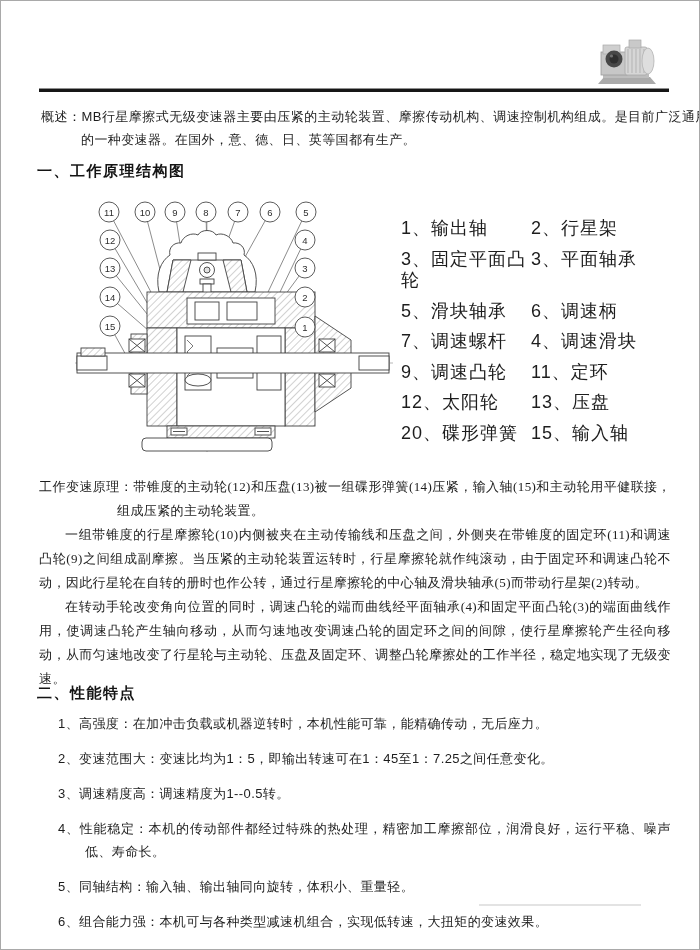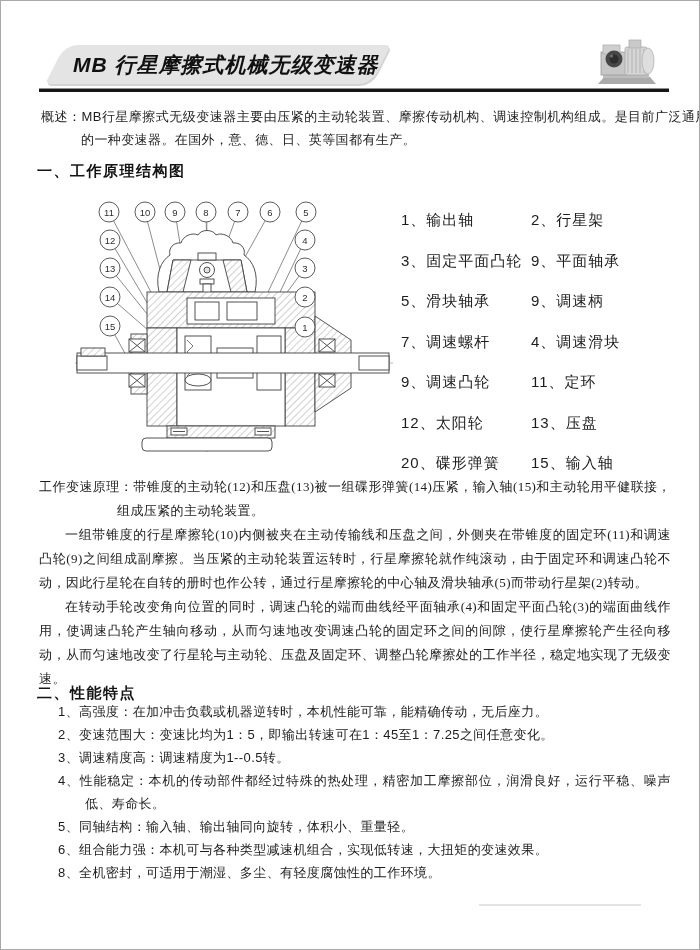--- a/index.html
+++ b/index.html
@@ -17,42 +17,38 @@
   .rule{position:absolute;left:38px;top:87px;width:630px;height:4px;
     background:linear-gradient(#8f8f8f 1px,#161616 1px);}
   .photo{position:absolute;left:594px;top:35px;width:64px;height:52px;}
   
   .overview{position:absolute;left:40px;top:104px;width:628px;font-size:13px;line-height:23px;
     text-align:justify;padding-left:40px;text-indent:-40px;letter-spacing:.4px;}
   .h-section{position:absolute;left:36px;font-size:15px;font-weight:bold;letter-spacing:1.5px;color:#141414;}
   .h1a{top:161px;}
   .h1b{top:683px;}
   .diagram{position:absolute;left:66px;top:197px;width:332px;height:266px;}
-  .parts{position:absolute;left:400px;top:208px;width:272px;display:grid;
-    grid-template-columns:130px 1fr;row-gap:19px;font-size:15px;line-height:21.5px;letter-spacing:1px;}
+  .parts{position:absolute;left:400px;top:217px;width:272px;display:grid;
+    grid-template-columns:130px 1fr;row-gap:9px;font-size:18px;line-height:21.5px;letter-spacing:1px;}
   .principle{position:absolute;left:38px;top:474px;width:632px;font-size:13px;line-height:24px;
     text-align:justify;letter-spacing:.4px;}
   .principle p{margin:0;font-family:Liberation Serif, serif;}
   .principle .hang{padding-left:78px;text-indent:-78px;}
   .principle .ind{text-indent:26px;}
   .features{position:absolute;left:57px;top:699px;width:613px;font-size:13px;line-height:23px;
     letter-spacing:.4px;}
-  .features div{padding-left:27px;text-indent:-27px;text-align:justify;}
+  .features div{padding-left:27px;text-indent:-27px;text-align:justify;margin-top:12px;}
   .smudge{position:absolute;left:478px;top:903px;width:162px;height:2px;background:#cccccc;opacity:.55;}
   svg text.co{font-size:9.5px;fill:#2e2e2e;font-family:"Liberation Sans","DejaVu Sans",sans-serif;}
 </style>
 </head>
 <body>
 
 <div class="page">
 
-  <div class="banner">
-    <div class="banner-bg"></div>
-    <div class="banner-text">MB 行星摩擦式机械无级变速器</div>
-  </div>
 
   <svg class="photo" viewBox="0 0 64 52">
     <polygon points="3,48 61,48 55,41 9,41" fill="#ababab"></polygon>
     <rect x="8" y="38" width="46" height="4" fill="#bdbdbd"></rect>
     <rect x="6" y="16" width="26" height="23" fill="#c7c7c7" stroke="#9c9c9c" stroke-width="0.8"></rect>
     <rect x="8" y="9" width="17" height="9" fill="#cfcfcf" stroke="#a8a8a8" stroke-width="0.7"></rect>
     <rect x="30" y="11" width="22" height="28" rx="2" fill="#d6d6d6" stroke="#a8a8a8" stroke-width="0.8"></rect>
     <g stroke="#b3b3b3" stroke-width="1">
       <line x1="33" y1="13" x2="33" y2="37"></line>
         <line x1="37" y1="13" x2="37" y2="37"></line>
@@ -201,23 +197,23 @@
       <text class="co" x="43" y="73.5">13</text>
       <text class="co" x="43" y="102.5">14</text>
       <text class="co" x="43" y="131.5">15</text>
     </g>
   </svg>
 
   <div class="parts">
     <div>1、输出轴</div>
     <div>2、行星架</div>
     <div>3、固定平面凸轮</div>
-    <div>9、平面轴承</div>
+    <div>3、平面轴承</div>
     <div>5、滑块轴承</div>
-    <div>9、调速柄</div>
+    <div>6、调速柄</div>
     <div>7、调速螺杆</div>
     <div>4、调速滑块</div>
     <div>9、调速凸轮</div>
     <div>11、定环</div>
     <div>12、太阳轮</div>
     <div>13、压盘</div>
     <div>20、碟形弹簧</div>
     <div>15、输入轴</div>
   </div>
 

